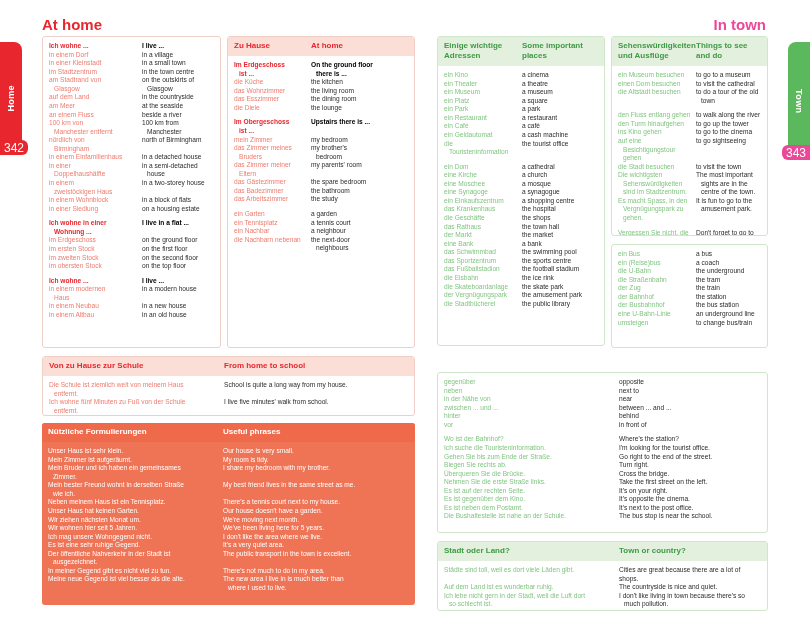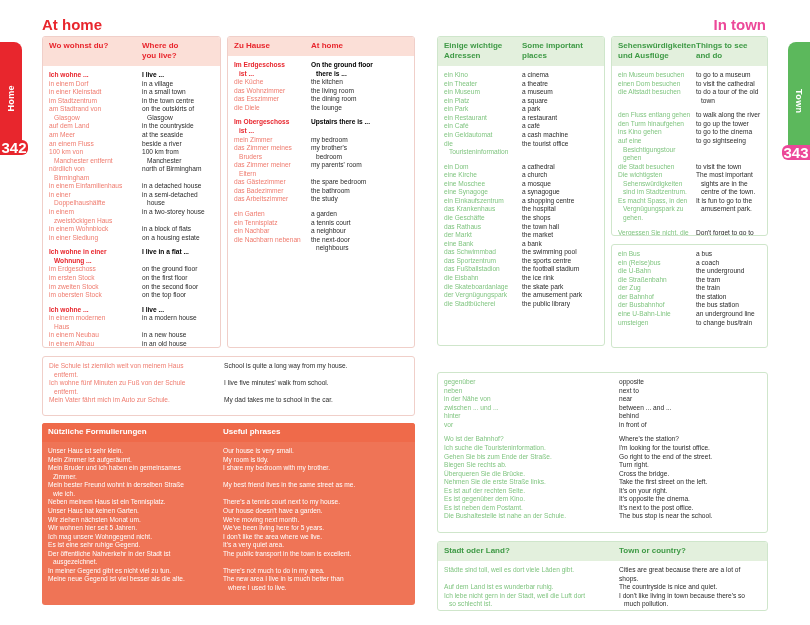--- a/index.html
+++ b/index.html
@@ -22,21 +22,21 @@
     letter-spacing:.4px;
     display:flex;align-items:center;justify-content:center;
   }
   .tab span{writing-mode:vertical-rl;}
   .tab-home{left:0;top:42px;height:112px;background:#e8262d;border-radius:0 8px 8px 0;}
   .tab-home span{transform:rotate(180deg);}
   .tab-town{right:0;top:42px;height:118px;background:#5cb85c;border-radius:8px 0 0 8px;}
 
   .pagenum{
     position:absolute;
-    color:#fff;font-size:15px;font-weight:bold;
+    color:#fff;font-size:12px;font-weight:normal;
     width:28px;height:15px;
     display:flex;align-items:center;justify-content:center;
   }
   .pg-left{left:0;top:140px;background:#e8262d;border-radius:0 6px 6px 0;}
   .pg-right{right:0;top:145px;background:#ec4899;border-radius:6px 0 0 6px;}
 
   
   .page-title{
     position:absolute;font-size:15px;font-weight:bold;
   }
@@ -109,24 +109,20 @@
   <div class="tab tab-town">
     <span>Town</span>
   </div>
   <div class="pagenum pg-left">342</div>
   <div class="pagenum pg-right">343</div>
 
   <div class="page-title title-left">At home</div>
   <div class="page-title title-right">In town</div>
 
   <div class="card" id="card-wo" style="left:42px;top:36px;width:179px;height:312px;">
-    <div class="card-head">
-      <div class="h c1">Wo wohnst du?</div>
-      <div class="h c2">Where do<br>you live?</div>
-    </div>
     <div class="card-body">
         <div class="row">
           <div class="de c1 b">Ich wohne ...</div>
           <div class="en c2 b">I live ...</div>
         </div>
         <div class="row">
           <div class="de c1">in einem Dorf</div>
           <div class="en c2">in a village</div>
         </div>
         <div class="row">
@@ -336,20 +332,24 @@
         </div>
         <div class="row">
           <div class="de w1 indent">&nbsp;</div>
           <div class="en w2 indent">neighbours</div>
         </div>
       </div>
 
   </div>
 
   <div class="card" id="card-von" style="left:42px;top:356px;width:373px;height:60px;">
+    <div class="card-head">
+      <div class="h s1">Von zu Hause zur Schule</div>
+      <div class="h s2">From home to school</div>
+    </div>
     <div class="card-body">
         <div class="row">
           <div class="de s1">Die Schule ist ziemlich weit von meinem Haus</div>
           <div class="en s2">School is quite a long way from my house.</div>
         </div>
         <div class="row">
           <div class="de s1 indent">entfernt.</div>
           <div class="en s2 indent">&nbsp;</div>
         </div>
         <div class="row">

